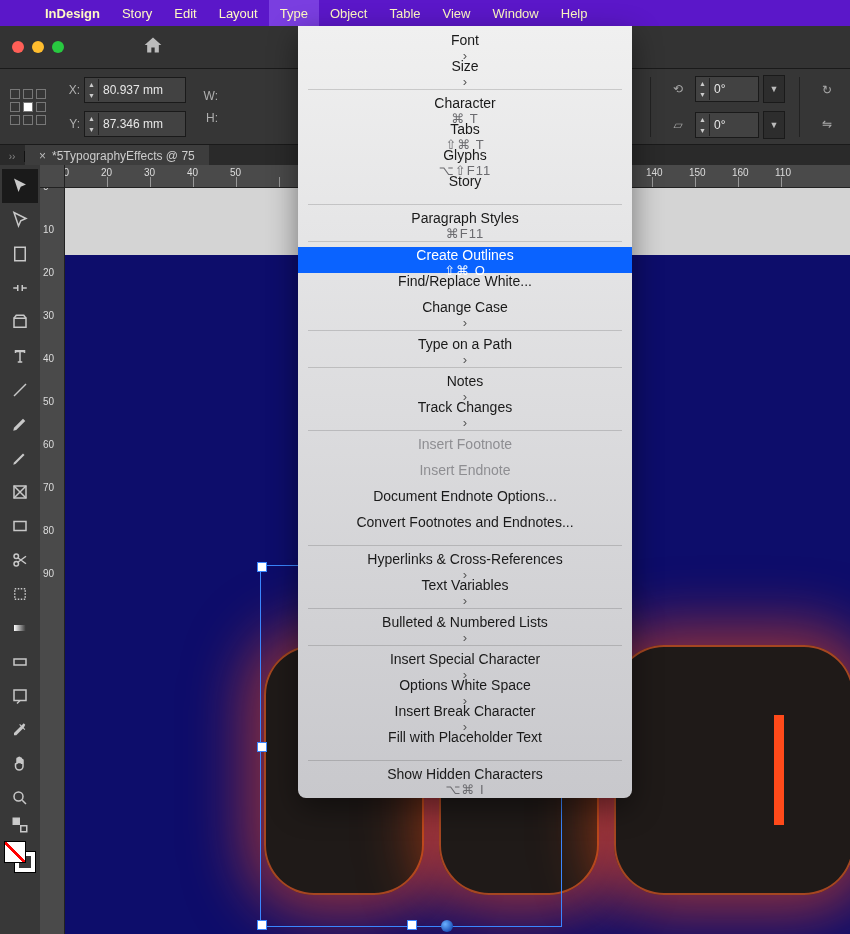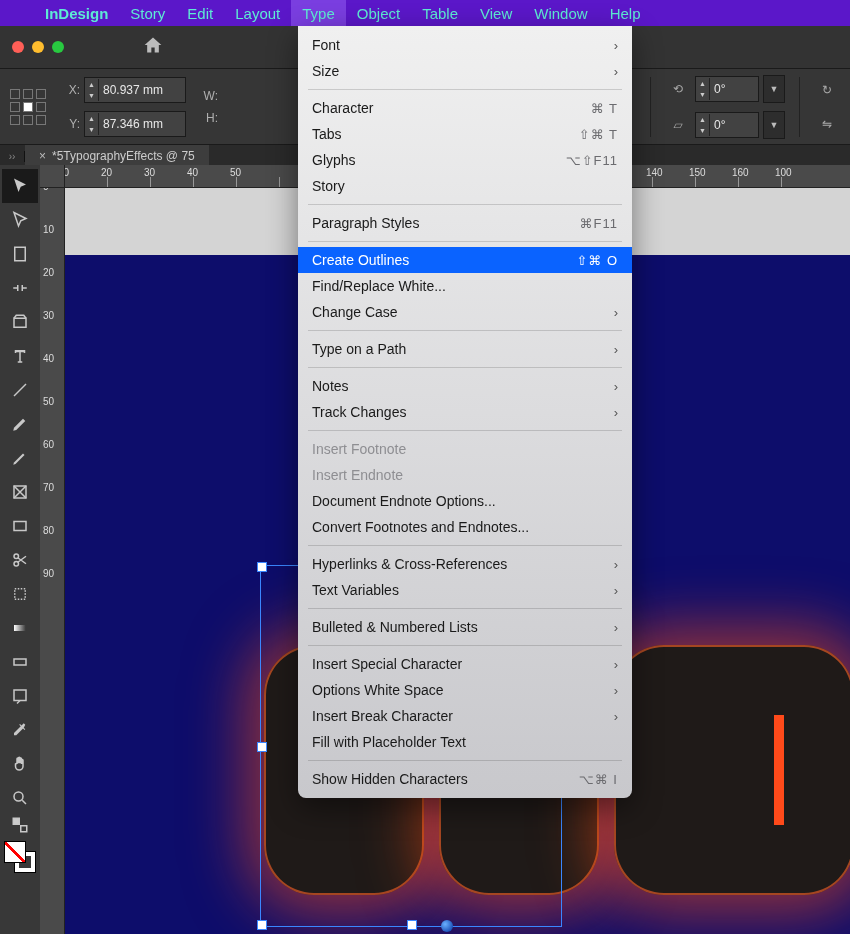--- a/index.html
+++ b/index.html
@@ -12,21 +12,21 @@
     --menu-grad-top: #f0f0f0;
     --menu-grad-bot: #c8c8cc;
     --menu-text: #1a1a1a;
     --menu-disabled: #8e8e92;
     --menu-highlight: #0a63ff;
     --canvas-blue: #0d0d6b;
     --ruler-bg: #4a4a4a;
   }
   html,body { margin:0; padding:0; width:850px; height:934px; font-family: -apple-system, "Helvetica Neue", Arial, sans-serif; overflow:hidden; background:#1a1a1a; }
   
-  .menubar { height:26px; background:var(--menubar-purple); display:flex; align-items:flex-start; color:#5eead4; font-size:15px; }
+  .menubar { height:26px; background:var(--menubar-purple); display:flex; align-items:flex-start; color:#fef9c3; font-size:13px; }
   .menubar .apple { width:22px; display:flex; align-items:center; justify-content:center; font-size:14px; margin-left:6px; margin-right:6px; }
   .menubar .mitem { padding:0 11px; height:26px; display:flex; align-items:center; cursor:default; }
   .menubar .mitem.app { font-weight:600; }
   .menubar .mitem.active { background:var(--menubar-highlight); }
   
   .approw { height:42px; background:#333; display:flex; align-items:center; }
   .traffic { display:flex; gap:8px; margin-left:12px; }
   .dot { width:12px; height:12px; border-radius:50%; }
   .dot.r{background:#ff5f57;} .dot.y{background:#ffbd2e;} .dot.g{background:#28c940;}
   .home-icon { margin-left:78px; color:#bcbcbc; }
@@ -80,21 +80,21 @@
   .shape.s1{left:0;} .shape.s2{left:175px;} .shape.s3{left:350px; width:240px;}
   .shape.s3::after{content:"";position:absolute;right:70px;top:70px;width:10px;height:110px;background:#ff4a1a;}
   .sel-frame { position:absolute; left:-4px; top:-80px; width:300px; height:360px; border:1px solid #3a86ff; }
   .sel-frame .h { position:absolute; width:8px; height:8px; background:#fff; border:1px solid #3a86ff; }
   .h.tl{left:-4px;top:-4px;} .h.tm{left:50%;top:-4px;margin-left:-4px;}
   .h.ml{left:-4px;top:50%;margin-top:-4px;}
   .h.bl{left:-4px;bottom:-4px;} .h.bm{left:50%;bottom:-4px;margin-left:-4px;}
   .sel-frame .center-ball{position:absolute;left:60%;bottom:-6px;width:12px;height:12px;border-radius:50%;background:radial-gradient(circle at 35% 35%,#6ab0ff,#0030a0);}
   
   .dropdown { position:absolute; left:298px; top:26px; width:334px; background:linear-gradient(var(--menu-grad-top),var(--menu-grad-bot)); border-radius:0 0 8px 8px; box-shadow:0 10px 30px rgba(0,0,0,.45); padding:6px 0; z-index:100; font-size:14px; color:var(--menu-text); }
-  .dropdown .row { display:flex; align-items:center; height:26px; padding:0 14px; justify-content:space-between; }
+  .dropdown .row { display:flex; align-items:center; height:26px; padding:0 14px; justify-content:space-between;flex-direction:column; }
   .dropdown .row.disabled { color:var(--menu-disabled); }
   .dropdown .row.highlight { background:var(--menu-highlight); color:#fff; }
   .dropdown .sep { height:1px; background:rgba(0,0,0,.15); margin:5px 10px; }
   .dropdown .arrow { font-size:13px; color:#555; }
   .dropdown .row.highlight .arrow, .dropdown .row.highlight .sc { color:#fff; }
   .dropdown .sc { color:#6b6b6f; font-size:13px; letter-spacing:1px; }
 </style>
 </head>
 <body>
 
@@ -357,21 +357,21 @@
       <div class="tick">
           <span>140</span>
         </div>
       <div class="tick">
           <span>150</span>
         </div>
       <div class="tick">
           <span>160</span>
         </div>
       <div class="tick">
-          <span>100</span>
+          <span>110</span>
         </div>
     </div>
     <div class="ruler-v">
       <div class="tick">
           <span>0</span>
         </div>
       <div class="tick">
           <span>10</span>
         </div>
       <div class="tick">

